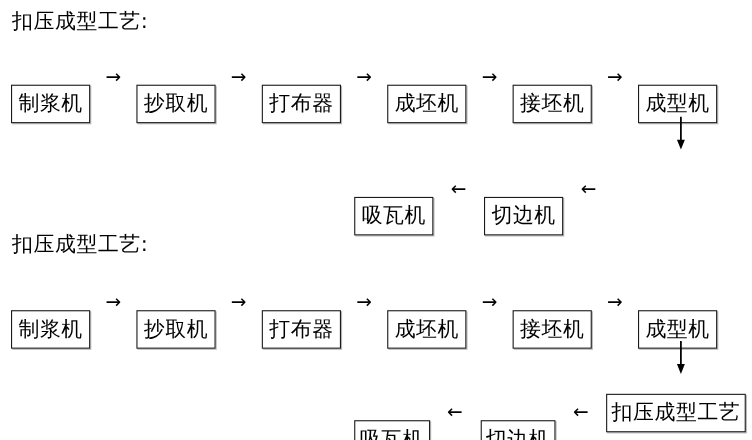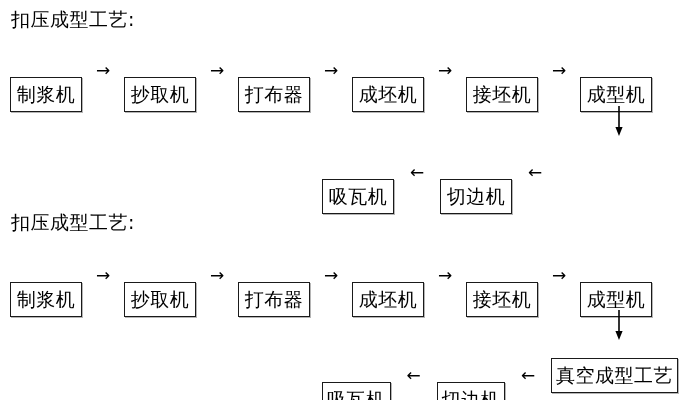--- a/index.html
+++ b/index.html
@@ -149,16 +149,16 @@
       <line x1="7" y1="0" x2="7" y2="23" stroke="#000" stroke-width="1.6"></line>
       <polygon points="7,30 3.4,21 10.6,21" fill="#000"></polygon>
     </svg>
   </div>
 
   <div class="flow-row" id="row-2b">
     <div class="node w3">吸瓦机</div>
     <div class="arrow-h wide">←</div>
     <div class="node w3">切边机</div>
     <div class="arrow-h wide">←</div>
-    <div class="node w5">真空成型工艺</div>
+    <div class="node w5">扣压成型工艺</div>
   </div>
 
 </div>
 
 </body></html>

